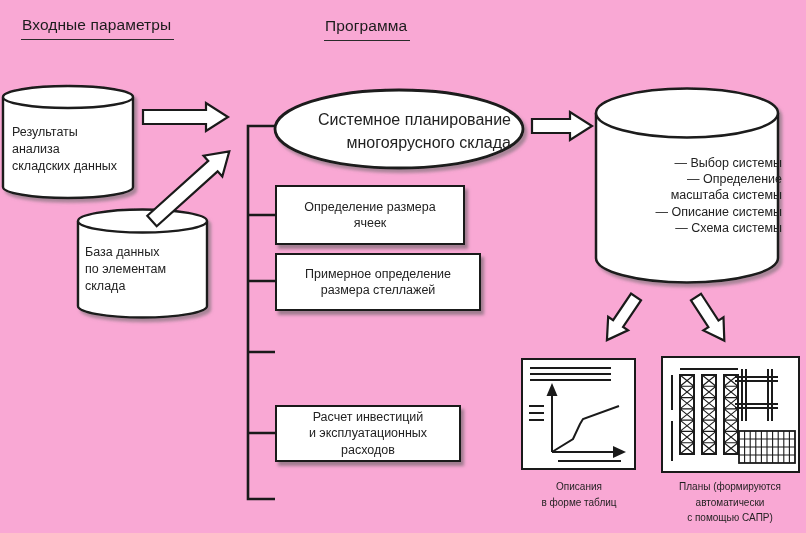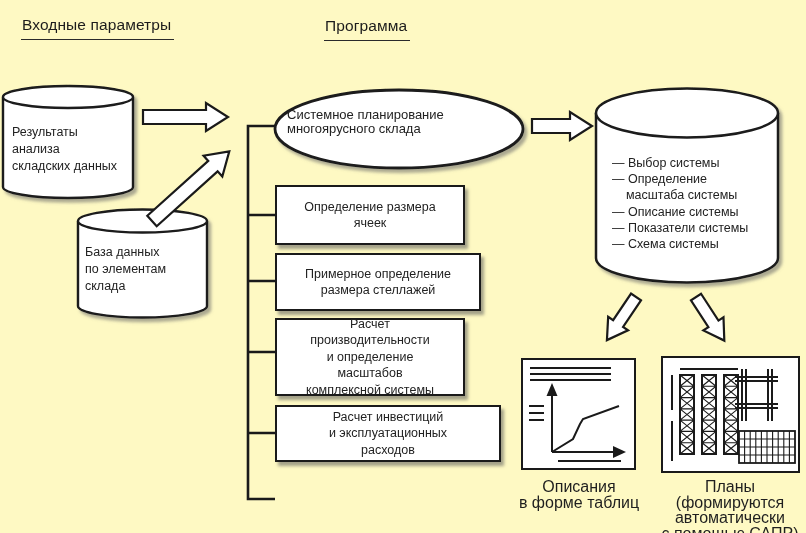--- a/index.html
+++ b/index.html
@@ -1,42 +1,42 @@
 <!DOCTYPE html>
 <html><head>
 <meta charset="utf-8">
 <style>
   html,body{margin:0;padding:0;background:#ffffff;}
   .canvas{
-    position:relative;width:806px;height:533px;background:#fef9c3;overflow:hidden;
+    position:relative;width:806px;height:533px;background:#f9a8d4;overflow:hidden;
     font-family:"Liberation Sans","DejaVu Sans",sans-serif;color:#222;
   }
   .layer{position:absolute;left:0;top:0;width:806px;height:533px;}
   .txt{position:absolute;white-space:pre-line;line-height:17px;font-size:12.5px;color:#222;}
   .hdr{
     position:absolute;font-size:15.5px;color:#1c1c1c;
     border-bottom:1.6px solid #2a2a2a;padding:0 3px 5px 1px;letter-spacing:.1px;
   }
   .step{
     position:absolute;box-sizing:border-box;background:#fff;border:2.2px solid #1a1a1a;
     box-shadow:3px 4px 3px rgba(90,90,90,.55);
     display:flex;align-items:center;justify-content:center;text-align:center;
     font-size:12.5px;line-height:16.5px;padding:2px 18px;
   }
   .step span{white-space:pre-line;}
   .ellipse-label{
-    position:absolute;left:287px;top:108px;width:224px;text-align:left;
-    font-size:13px;line-height:14px;white-space:pre-line;
+    position:absolute;left:287px;top:108px;width:224px;text-align:right;
+    font-size:16px;line-height:23px;white-space:pre-line;
   }
-  .res-list{position:absolute;left:612px;top:155px;width:170px;font-size:12.5px;}
+  .res-list{position:absolute;left:612px;top:155px;width:170px;font-size:12.5px;text-align:right;}
   .res-item{padding-left:14px;text-indent:-14px;white-space:pre-line;line-height:16.2px;}
   .picbox{
     position:absolute;box-sizing:border-box;background:#fff;border:2px solid #1a1a1a;
   }
-  .cap{position:absolute;text-align:center;white-space:pre-line;font-size:16px;line-height:15.5px;color:#1f1f1f;}
+  .cap{position:absolute;text-align:center;white-space:pre-line;font-size:10px;line-height:15.5px;color:#1f1f1f;}
 </style>
 </head>
 <body>
 
 <div class="canvas">
 
   <svg class="layer" viewBox="0 0 806 533">
     <defs>
       <filter id="ds" x="-20%" y="-20%" width="150%" height="150%">
         <feDropShadow dx="3" dy="3.5" stdDeviation="1.4" flood-color="#666" flood-opacity="0.55"></feDropShadow>
@@ -90,37 +90,31 @@
 многоярусного склада</div>
 
   <div class="step" style="left:275px;top:185px;width:190px;height:60px">
     <span>Определение размера
 ячеек</span>
   </div>
   <div class="step" style="left:275px;top:253px;width:206px;height:58px">
     <span>Примерное определение
 размера стеллажей</span>
   </div>
-  <div class="step" style="left:275px;top:318px;width:190px;height:78px">
-    <span>Расчет производительности
-и определение масштабов
-комплексной системы</span>
-  </div>
-  <div class="step" style="left:275px;top:405px;width:226px;height:57px">
+  <div class="step" style="left:275px;top:405px;width:186px;height:57px">
     <span>Расчет инвестиций
 и эксплуатационных
 расходов</span>
   </div>
 
   <div class="res-list">
     <div class="res-item">— Выбор системы</div>
     <div class="res-item">— Определение
 масштаба системы</div>
     <div class="res-item">— Описание системы</div>
-    <div class="res-item">— Показатели системы</div>
     <div class="res-item">— Схема системы</div>
   </div>
 
   <div class="picbox" style="left:521px;top:358px;width:115px;height:112px">
     <svg viewBox="0 0 109 106" width="109" height="106" style="margin:1px">
       <g stroke="#1a1a1a" stroke-width="2" fill="none">
         <path d="M6,7 H87 M6,13 H87 M6,19 H87"></path>
         <path d="M5,45 H20 M5,52 H20 M5,59 H20"></path>
         <path d="M28,33 V91 M28,91 H93"></path>
         <path d="M28,91 L49,78 56,63 59,58 95,45"></path>

